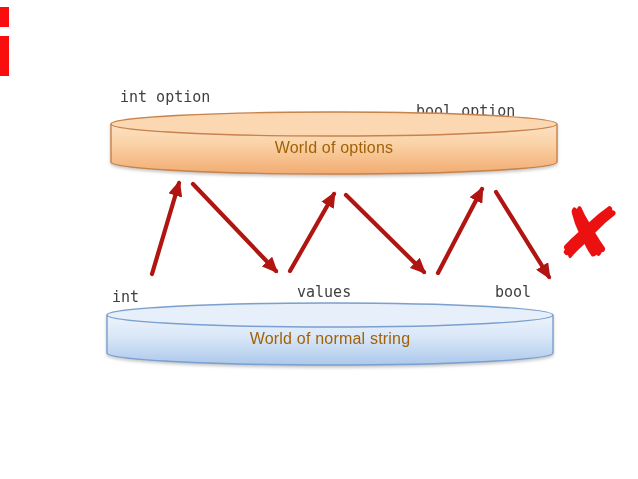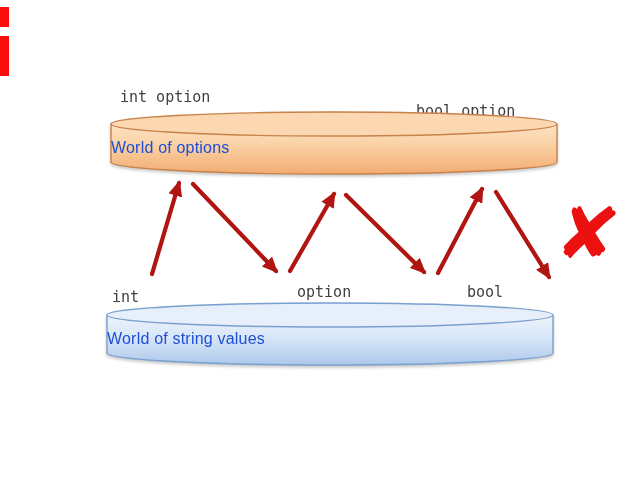--- a/index.html
+++ b/index.html
@@ -15,28 +15,28 @@
   .type-label{
     position:absolute;
     font-family:"DejaVu Sans Mono","Liberation Mono",monospace;
     font-size:15px;line-height:19px;color:#404040;white-space:pre;
   }
   .tl-int-option{left:120px;top:88px;}
   .tl-string-option{left:270px;top:88px;}
   .tl-bool-option{left:416px;top:88px;margin-top:14px;}
   .bl-int{left:112px;top:288px;}
   .bl-string{left:297px;top:283px;}
-  .bl-bool{left:467px;top:283px;}
+  .bl-bool{left:495px;top:283px;}
   
   .cyl-svg{position:absolute;filter:drop-shadow(0px 2px 1.5px rgba(110,110,110,0.38));}
   .cyl-orange{left:108px;top:110px;}
   .cyl-blue{left:104px;top:301px;}
   .cyl-title{
-    position:absolute;width:446px;
-    font-size:16px;color:#1d4ed8;letter-spacing:0.2px;
+    position:absolute;width:446px;text-align:center;
+    font-size:16px;color:#a16207;letter-spacing:0.2px;
   }
   .title-options{left:111px;top:139px;}
   .title-values{left:107px;top:330px;}
   
   .arrows-svg{position:absolute;left:0;top:0;pointer-events:none;}
   
   .x-mark{
     position:absolute;left:556px;top:196px;
     font-size:76px;line-height:76px;font-weight:bold;color:#ec1111;
     transform:rotate(6deg);
@@ -61,35 +61,35 @@
         <stop offset="40%" stop-color="#fad2a6"></stop>
         <stop offset="100%" stop-color="#f2ac72"></stop>
       </linearGradient>
     </defs>
     <path d="M3,14 L3,52 A223,12 0 0 0 449,52 L449,14" fill="url(#gradO)" stroke="#c8824a" stroke-width="1.4"></path>
     <ellipse cx="226" cy="14" rx="223" ry="12" fill="#fbd8b2" stroke="#c8824a" stroke-width="1.4"></ellipse>
   </svg>
   <div class="cyl-title title-options">World of options</div>
 
   <span class="type-label bl-int">int</span>
-  <span class="type-label bl-string">option</span>
+  <span class="type-label bl-string">values</span>
   <span class="type-label bl-bool">bool</span>
 
   <svg class="cyl-svg cyl-blue" width="452" height="70" viewBox="0 0 452 70">
     <defs>
       <linearGradient id="gradB" x1="0" y1="0" x2="0" y2="1">
         <stop offset="0%" stop-color="#edf3fc"></stop>
         <stop offset="45%" stop-color="#d8e6f7"></stop>
         <stop offset="100%" stop-color="#acc8eb"></stop>
       </linearGradient>
     </defs>
     <path d="M3,14 L3,52 A223,12 0 0 0 449,52 L449,14" fill="url(#gradB)" stroke="#7aa0cf" stroke-width="1.4"></path>
     <ellipse cx="226" cy="14" rx="223" ry="12" fill="#e7effa" stroke="#7aa0cf" stroke-width="1.4"></ellipse>
   </svg>
-  <div class="cyl-title title-values">World of string values</div>
+  <div class="cyl-title title-values">World of normal string</div>
 
   <svg class="arrows-svg" width="638" height="479" viewBox="0 0 638 479">
     <defs>
       <marker id="ah" markerUnits="strokeWidth" markerWidth="3.8" markerHeight="3.4" refX="3.1" refY="1.7" orient="auto">
         <path d="M0,0 L3.8,1.7 L0,3.4 z" fill="#b01511"></path>
       </marker>
     </defs>
     <g stroke="#b01511" stroke-width="4.2" stroke-linecap="round" fill="none">
       <line x1="152" y1="274" x2="179" y2="183" marker-end="url(#ah)"></line>
       <line x1="193" y1="184" x2="276" y2="271" marker-end="url(#ah)"></line>

